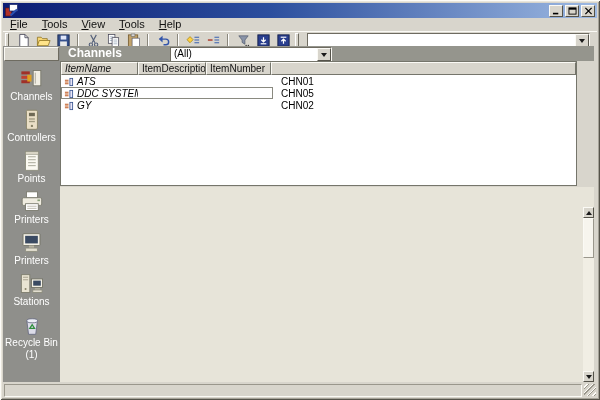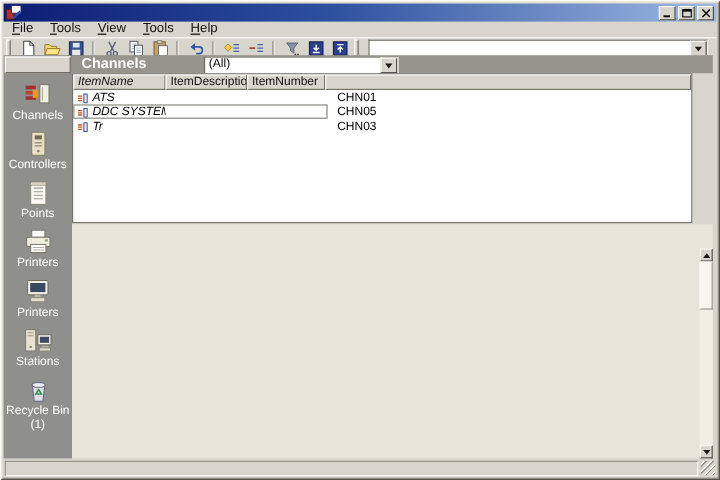--- a/index.html
+++ b/index.html
@@ -349,24 +349,24 @@
         <div class="td c2">CHN05</div>
       </div>
       <div class="tr">
         <div class="td c0">
           <span style="display: flex;">
             <svg viewBox="0 0 11 11">
               <path d="M1 3.5h4M1 5.5h4M1 7.5h4" stroke="#c05a20" stroke-width="1.2"></path>
               <rect x="6.5" y="1.5" width="3" height="8" fill="#e9e6f8" stroke="#33508c" stroke-width="0.9"></rect>
             </svg>
           </span>
-          <span>Tr</span>
+          <span>GY</span>
         </div>
         <div class="td c1"></div>
-        <div class="td c2">CHN03</div>
+        <div class="td c2">CHN02</div>
       </div>
     </div>
 </div>
 
 <div class="lower">
   <div class="vscroll">
     <div class="vs-btn vs-up">
         <i></i>
       </div>
     <div class="vs-thumb"></div>

